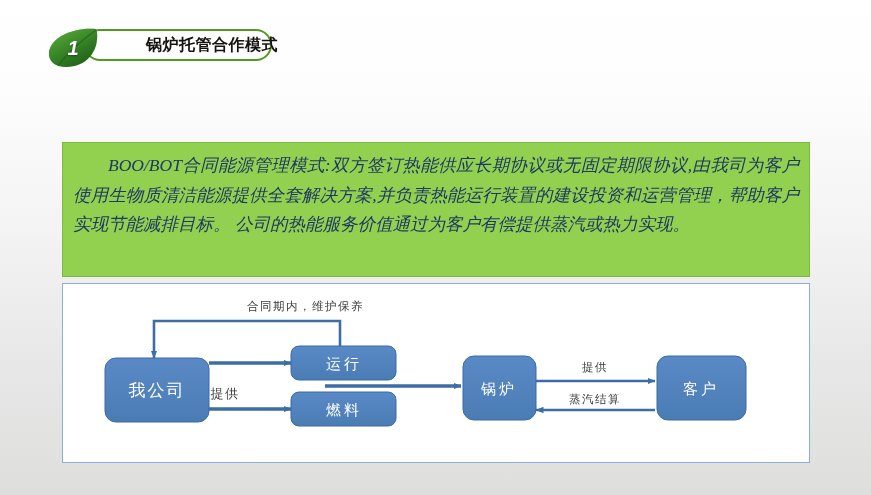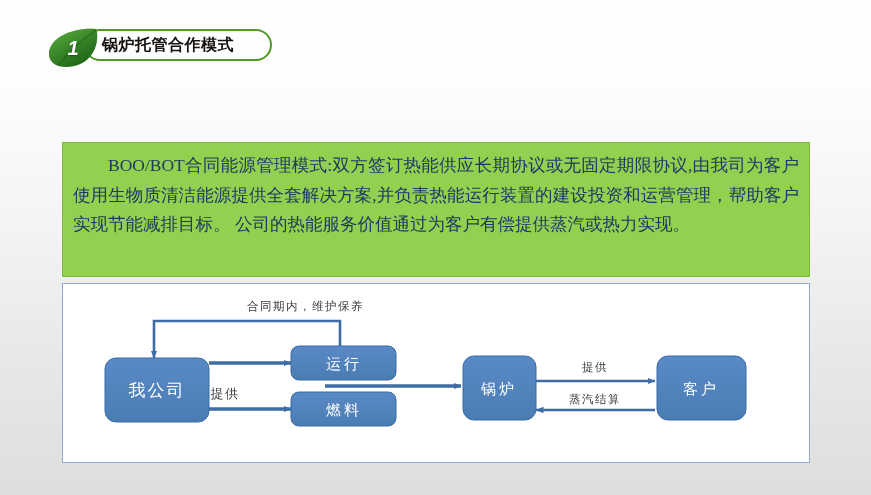--- a/index.html
+++ b/index.html
@@ -34,21 +34,21 @@
     box-sizing: border-box;
     background: transparent;
   }
   #title-text {
     position: absolute;
     left: 58px;
     top: 4px;
     width: 176px;
     height: 30px;
     line-height: 30px;
-    text-align: left;
+    text-align: right;
     font-size: 16px;
     font-weight: bold;
     color: #16120f;
     letter-spacing: 0.5px;
     white-space: nowrap;
   }
   #leaf-wrap {
     position: absolute;
     left: 0;
     top: 0;
@@ -85,20 +85,21 @@
   }
   #desc-text {
     font-family: "Liberation Serif", "DejaVu Serif", serif;
     font-size: 17.5px;
     line-height: 29.5px;
     color: #1F3864;
     text-align: justify;
     text-indent: 2em;
     letter-spacing: 0px;
     margin: 0;
+    font-style: italic;
   }
 
   
   #diagram-panel {
     position: absolute;
     left: 62px;
     top: 283px;
     width: 748px;
     height: 180px;
     background: #ffffff;

